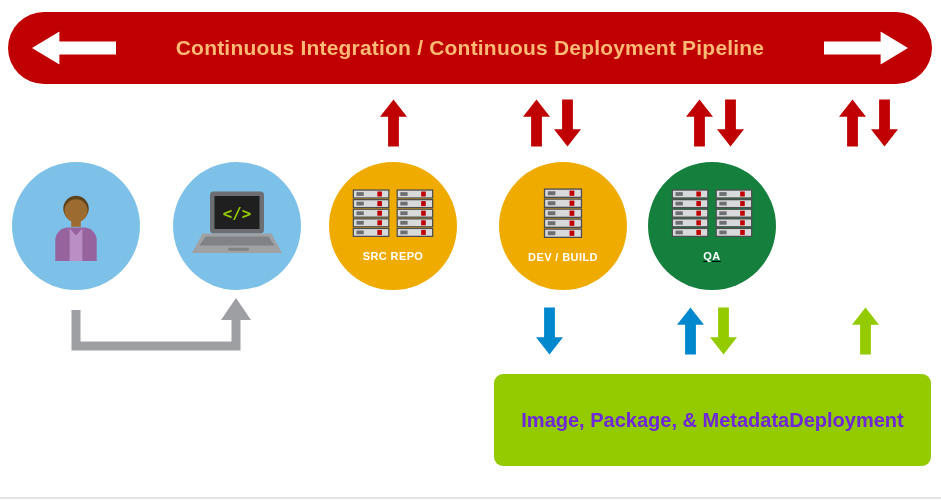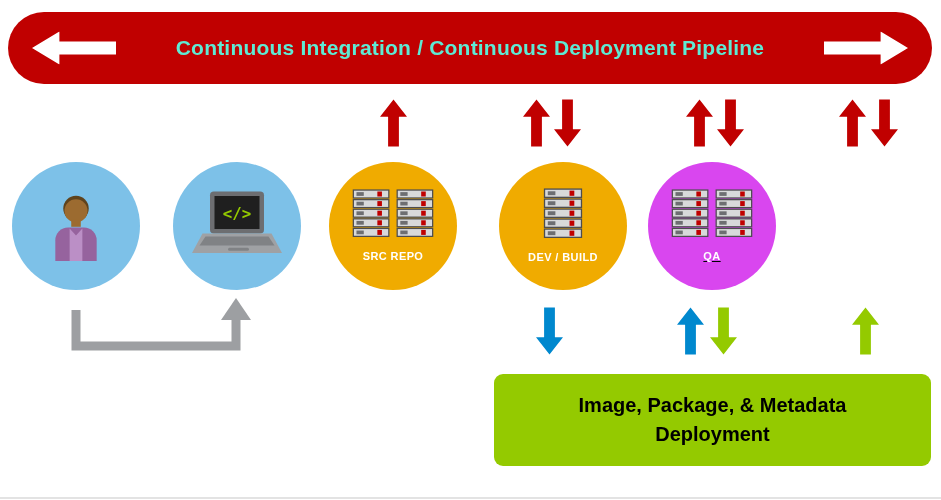--- a/index.html
+++ b/index.html
@@ -1,37 +1,37 @@
 <!DOCTYPE html>
 <html><head>
 <meta charset="utf-8">
 <style>
   * { margin: 0; padding: 0; box-sizing: border-box; }
   body { background: #fff; font-family: "Liberation Sans", sans-serif; }
   .stage { position: relative; width: 941px; height: 500px; background: #fff; overflow: hidden; }
 
   .banner { position: absolute; left: 8px; top: 12px; width: 924px; height: 72px;
             border-radius: 36px; display: flex; align-items: center; justify-content: center; }
-  .banner-title { color: #5eead4; font-weight: bold; font-size: 21px; letter-spacing: .2px; }
+  .banner-title { color: #fdba74; font-weight: bold; font-size: 21px; letter-spacing: .2px; }
   .banner-arrow { position: absolute; top: 50%; transform: translateY(-50%); width: 84px; height: 33px; }
   .banner-arrow.left  { left: 24px; }
   .banner-arrow.right { right: 24px; }
 
   .circle { position: absolute; top: 162px; width: 128px; height: 128px; border-radius: 50%;
             display: flex; flex-direction: column; align-items: center; justify-content: center; }
   .circle .label { color: #fff; font-weight: bold; font-size: 11px; letter-spacing: .4px;
                    line-height: 1.3; margin-top: 12px; }
 
   .arr { position: absolute; width: 27px; height: 50px; }
 
   .connector { position: absolute; left: 55px; top: 296px; width: 200px; height: 64px; }
 
   .repo-box { position: absolute; left: 494px; top: 374px; width: 437px; height: 92px;
-              border-radius: 9px; color: #000000; font-weight: bold; font-size: 20px; line-height: 29px;
-              display: flex; flex-direction: column; align-items: center; justify-content: center;
+              border-radius: 9px; color: #6d28d9; font-weight: bold; font-size: 20px; line-height: 29px;
+              display: flex; flex-direction: row; align-items: center; justify-content: center;
               text-align: center; }
 
   .bottom-divider { position: absolute; left: 0; top: 497px; width: 941px; height: 2px; background: #e3e3e3; }
 </style>
 </head>
 <body>
 
 <svg width="0" height="0" style="position:absolute" aria-hidden="true">
   <defs>
     <g id="srv">
@@ -123,21 +123,21 @@
     <div class="label">SRC REPO</div>
   </div>
 
   <div class="circle" style="left: 499px; background: rgb(240, 171, 0);">
     <svg viewBox="0 0 36 46" width="40" height="50">
       <use href="#srv"></use>
     </svg>
     <div class="label">DEV / BUILD</div>
   </div>
 
-  <div class="circle" style="left: 648px; background: #d946ef; text-decoration: underline;">
+  <div class="circle" style="left: 648px; background: #15803d; text-decoration: underline;">
     <svg viewBox="0 0 78 46" width="82" height="48">
       <use href="#srv"></use>
         <use href="#srv" x="42"></use>
     </svg>
     <div class="label">QA</div>
   </div>
 
 
   <svg class="connector" viewBox="0 0 200 64">
     <polyline points="21,14 21,50 181,50 181,22" fill="none" stroke="#9d9fa2" stroke-width="9"></polyline>

